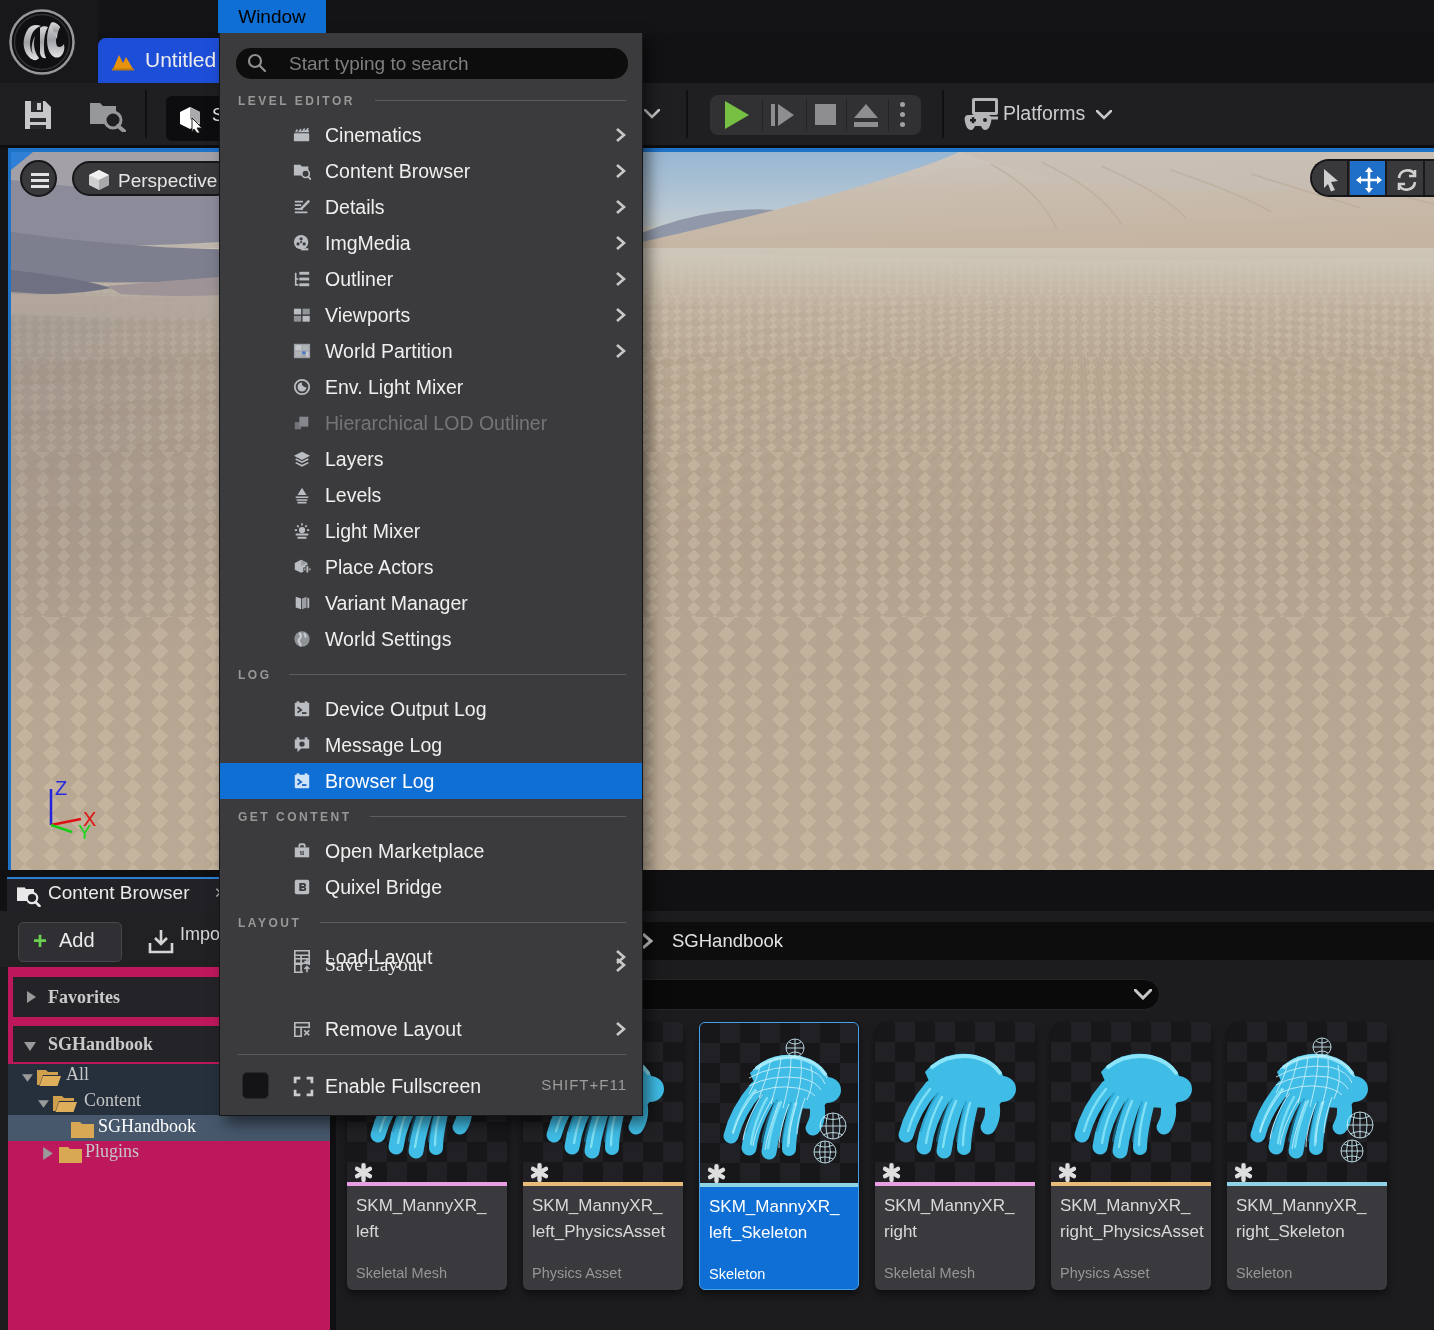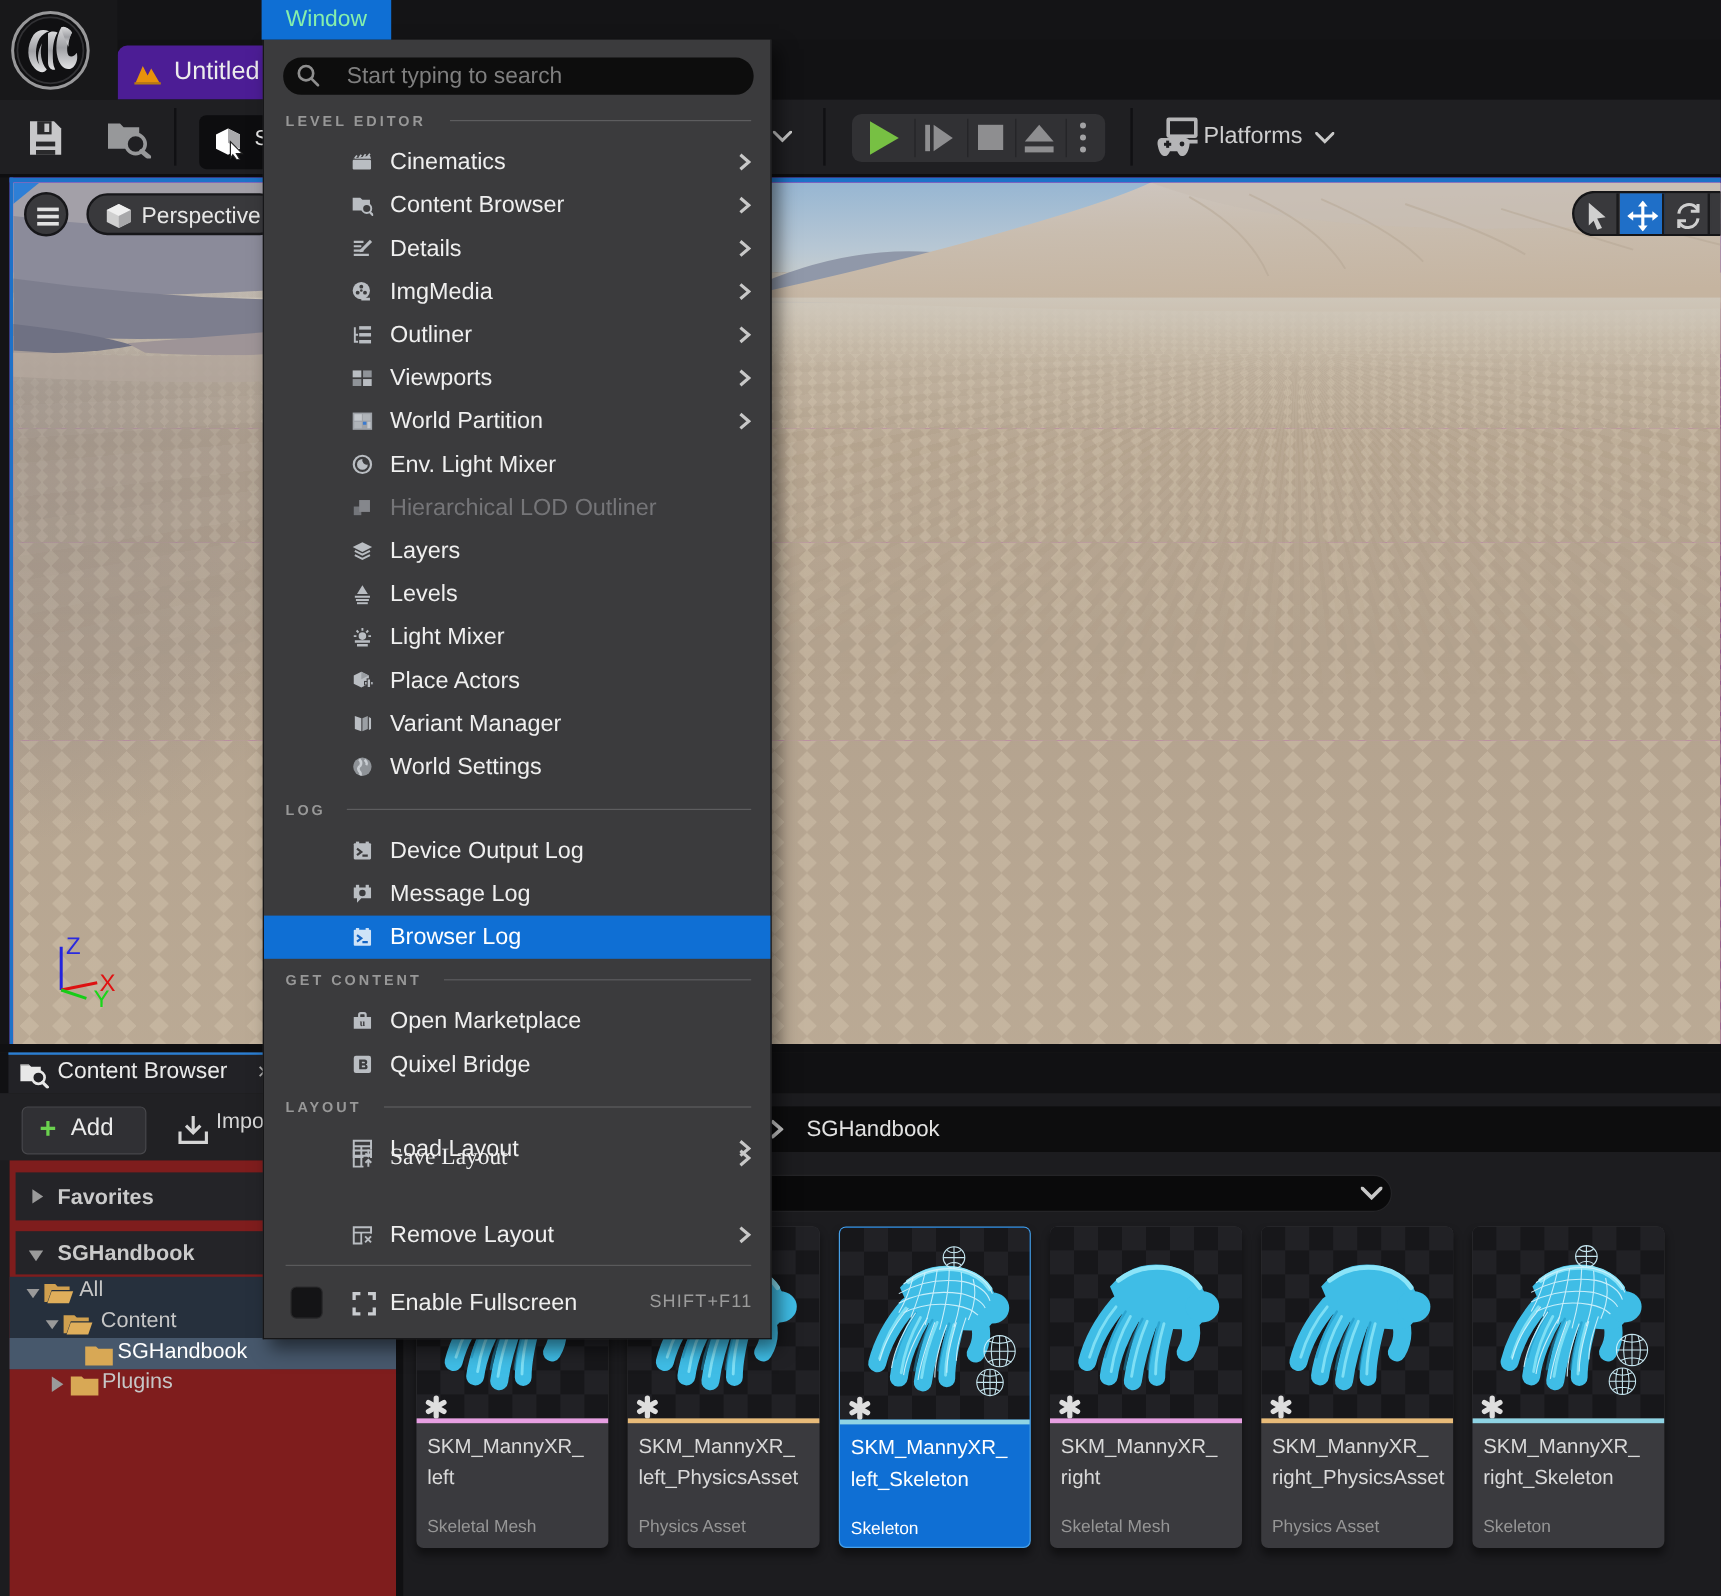--- a/index.html
+++ b/index.html
@@ -5,21 +5,21 @@
 * { margin:0; padding:0; box-sizing:border-box; }
 html,body { width:1434px; height:1330px; background:#141416; overflow:hidden;
   font-family:"Liberation Sans", sans-serif; }
 #root { position:relative; width:1434px; height:1330px; }
 
 
 #menubar { position:absolute; left:0; top:0; width:1434px; height:33px; background:#121214; }
 .mitem { position:absolute; top:0; height:33px; line-height:33px; color:#d6d6d6; font-size:19px; text-align:center; }
 #tabrow { position:absolute; left:0; top:33px; width:1434px; height:50px; background:#121214; }
 #logoblock { position:absolute; left:0; top:0; width:98px; height:83px; background:#18181a; }
-#tab { position:absolute; left:98px; top:38px; width:166px; height:45px; background:#4c1d95; border-radius:8px 8px 0 0; }
+#tab { position:absolute; left:98px; top:38px; width:166px; height:45px; background:#1d4ed8; border-radius:8px 8px 0 0; }
 
 
 #toolbar { position:absolute; left:0; top:83px; width:1434px; height:65px; background:#1f1f22; border-bottom:3px solid #0e0e10; }
 .tsep { position:absolute; top:7px; width:2px; height:48px; background:#101013; }
 #playgroup { position:absolute; left:710px; top:12px; width:211px; height:40px; background:#313134; border-radius:8px; }
 .pg-sep { position:absolute; top:4px; width:1px; height:32px; background:#232326; }
 
 
 #viewport { position:absolute; z-index:0; isolation:isolate; left:8px; top:148px; width:1426px; height:722px; background:#a21caf; overflow:hidden; border-top:4px solid #1e72c8; border-left:3px solid #1e72c8; }
 #vp-bottom-gap { position:absolute; left:0; top:870px; width:1434px; height:7px; background:#101012; }
@@ -36,21 +36,21 @@
 .vpt { position:absolute; top:0; width:37px; height:38px; border-right:2px solid #1a1a1c; }
 
 
 #tooltip { position:absolute; z-index:40; left:645px; top:775px; width:231px; height:54px; background:#efefef; border:2px solid #1e1e1e; box-shadow:4px 5px 0 rgba(0,0,0,0.45); color:#0c0c0c; font-size:17px; line-height:50px; padding-left:14px; }
 
 
 #cb { position:absolute; z-index:5; left:0; top:877px; width:1434px; height:453px; background:#1c1c1f; }
 #cb-tabstrip { position:absolute; left:0; top:0; width:1434px; height:34px; background:#111113; }
 #cb-tab { position:absolute; left:7px; top:0; width:224px; height:34px; background:#222226; border-top:2px solid #2b7ed2; color:#eaeaea; font-size:19px; }
 #cb-toolbar { position:absolute; left:0; top:34px; width:336px; height:56px; background:#212124; }
-#lefttree { position:absolute; left:8px; top:90px; width:322px; height:363px; background:#7f1d1d; }
+#lefttree { position:absolute; left:8px; top:90px; width:322px; height:363px; background:#be185d;font-family:Liberation Serif, serif; }
 #treediv { position:absolute; left:330px; top:34px; width:6px; height:419px; background:#101012; }
 .trow { position:absolute; left:5px; width:317px; height:40px; background:#242428; color:#cacaca; font-size:18px; font-weight:bold; line-height:40px; }
 #crumb { position:absolute; left:336px; top:45px; width:1098px; height:38px; background:#0d0d0e; color:#e2e2e2; font-size:18.5px; line-height:38px; }
 #filterpill { position:absolute; left:336px; top:102px; width:824px; height:31px; background:#0a0a0b; border:1px solid #242427; border-radius:16px; }
 
 
 .card { position:absolute; top:145px; width:160px; height:268px; border-radius:6px; background:#3a3a3e; box-shadow:0 5px 7px rgba(0,0,0,0.45); overflow:hidden; }
 .thumb { position:absolute; left:0; top:0; width:160px; height:160px;
   background-image:conic-gradient(#212125 90deg, #17171a 90deg 180deg, #212125 180deg 270deg, #17171a 270deg);
   background-size:40px 40px; }
@@ -69,21 +69,21 @@
 .mrow .lbl { position:absolute; left:105px; }
 .mrow .ic { position:absolute; left:73px; top:9px; width:18px; height:18px; }
 .arr { position:absolute; right:14px; top:10px; width:16px; height:16px; }
 .shortcut { position:absolute; right:15px; color:#9c9c9c; font-size:15px; letter-spacing:1px; line-height:16px; }
 </style>
 </head>
 <body>
 <div id="root">
 
   <div id="winhl">
-      <span class="mitem" style="left:0;width:108px;color:#86efac;">Window</span>
+      <span class="mitem" style="left:0;width:108px;color:#000000;">Window</span>
     </div>
 
   <div id="tabrow"></div>
   <div id="tab">
     <svg width="24" height="20" style="position:absolute;left:13px;top:13px" viewBox="0 0 24 20">
       <path d="M2 18 L8 4 L12 12 L15 6 L22 18 Z" fill="#e8920c"></path>
       <path d="M1 18.5 H23" stroke="#b97a10" stroke-width="2"></path>
     </svg>
     <span style="position:absolute;left:47px;top:10px;font-size:21px;color:#ececec;">Untitled</span>
   </div>

